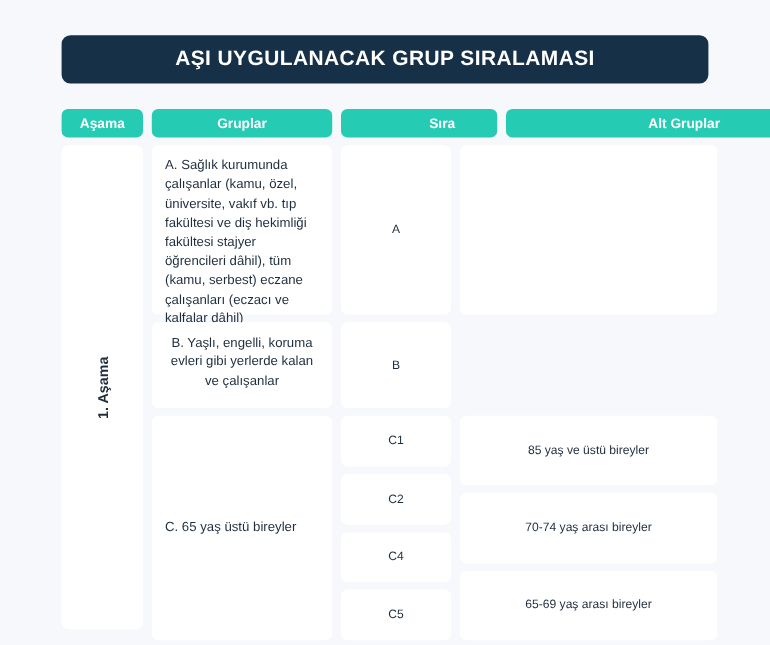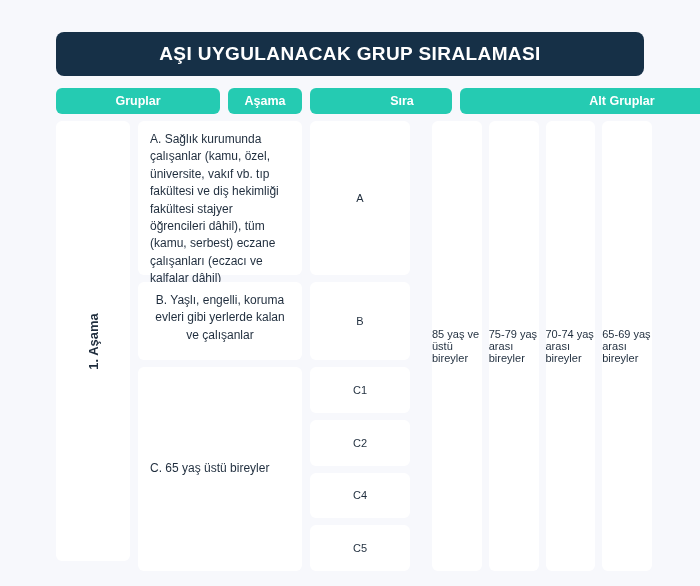--- a/index.html
+++ b/index.html
@@ -21,21 +21,21 @@
     box-sizing: border-box;
     padding: 32px 56px 0 56px;
   }
   .title-bar {
     background: #163047;
     border-radius: 8px;
     height: 44px;
     display: flex;
     align-items: center;
     justify-content: center;
-    margin-bottom: 12px;
+    margin-bottom: 23px;
   }
   .title-bar .title-text {
     color: #ffffff;
     font-size: 19px;
     font-weight: bold;
     letter-spacing: 0.4px;
     text-align: center;
   }
   .header-row {
     display: flex;
@@ -120,21 +120,21 @@
     color: #1f2d3d;
   }
   .sira-a { height: 154px; }
   .sira-b { height: 78px; }
   .sira-sub { flex: 1 1 0; min-height: 0; }
 
   .alt-col {
     width: 234px;
     flex: 0 0 234px;
     display: flex;
-    flex-direction: row;
+    flex-direction: column;
     gap: 7px;
   }
   .alt-cell {
     display: flex;
     align-items: center;
     justify-content: center;
     font-size: 11px;
     color: #1f2d3d;
   }
   .alt-a { height: 154px; }
@@ -144,22 +144,22 @@
 </head>
 <body>
 
 <div class="page">
 
   <div class="title-bar">
     <div class="title-text">AŞI UYGULANACAK GRUP SIRALAMASI</div>
   </div>
 
   <div class="header-row">
+    <div class="hdr col-asama">Aşama</div>
     <div class="hdr col-grup">Gruplar</div>
-    <div class="hdr col-asama">Aşama</div>
     <div class="hdr col-sira">Sıra</div>
     <div class="hdr col-alt">Alt Gruplar</div>
   </div>
 
   <div class="body-row">
 
     <div class="cell stage-cell">
       <div class="stage-label">1. Aşama</div>
     </div>
 
@@ -175,19 +175,18 @@
       <div class="cell sira-cell sira-sub">C1</div>
       <div class="cell sira-cell sira-sub">C2</div>
       <div class="cell sira-cell sira-sub">C4</div>
       <div class="cell sira-cell sira-sub">C5</div>
     </div>
 
     <div class="alt-col">
       <div class="cell alt-cell alt-a"></div>
       <div class="alt-cell alt-b"></div>
       <div class="cell alt-cell alt-sub">85 yaş ve üstü bireyler</div>
-      <div class="cell alt-cell alt-sub">75-79 yaş arası bireyler</div>
       <div class="cell alt-cell alt-sub">70-74 yaş arası bireyler</div>
       <div class="cell alt-cell alt-sub">65-69 yaş arası bireyler</div>
     </div>
 
   </div>
 </div>
 
 </body></html>

